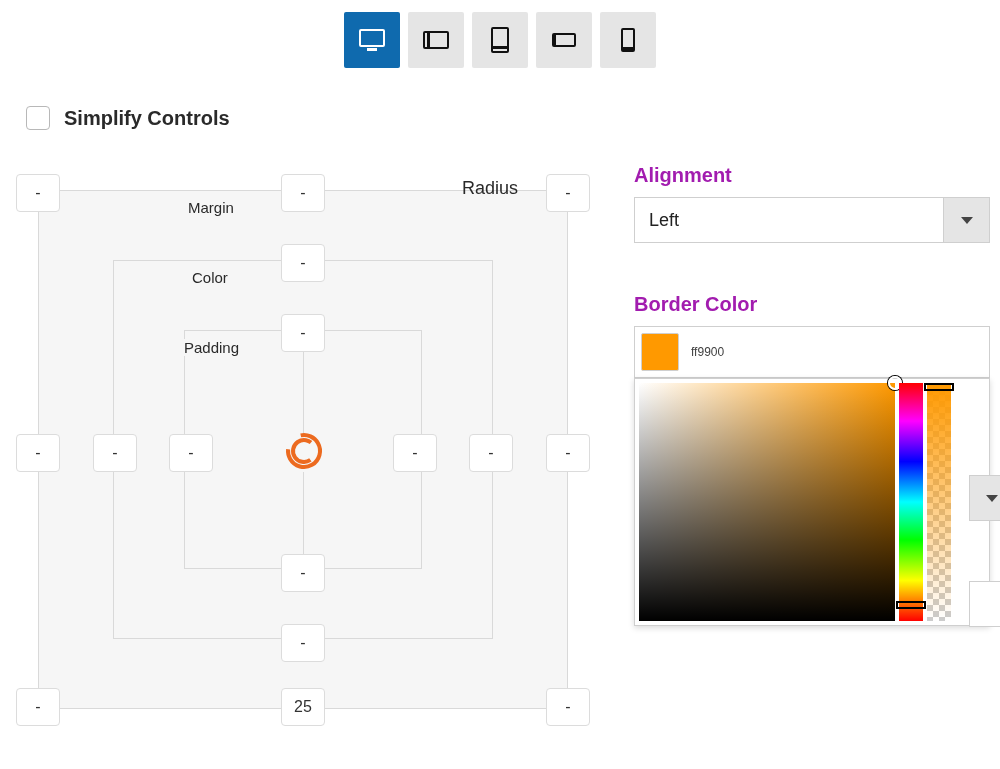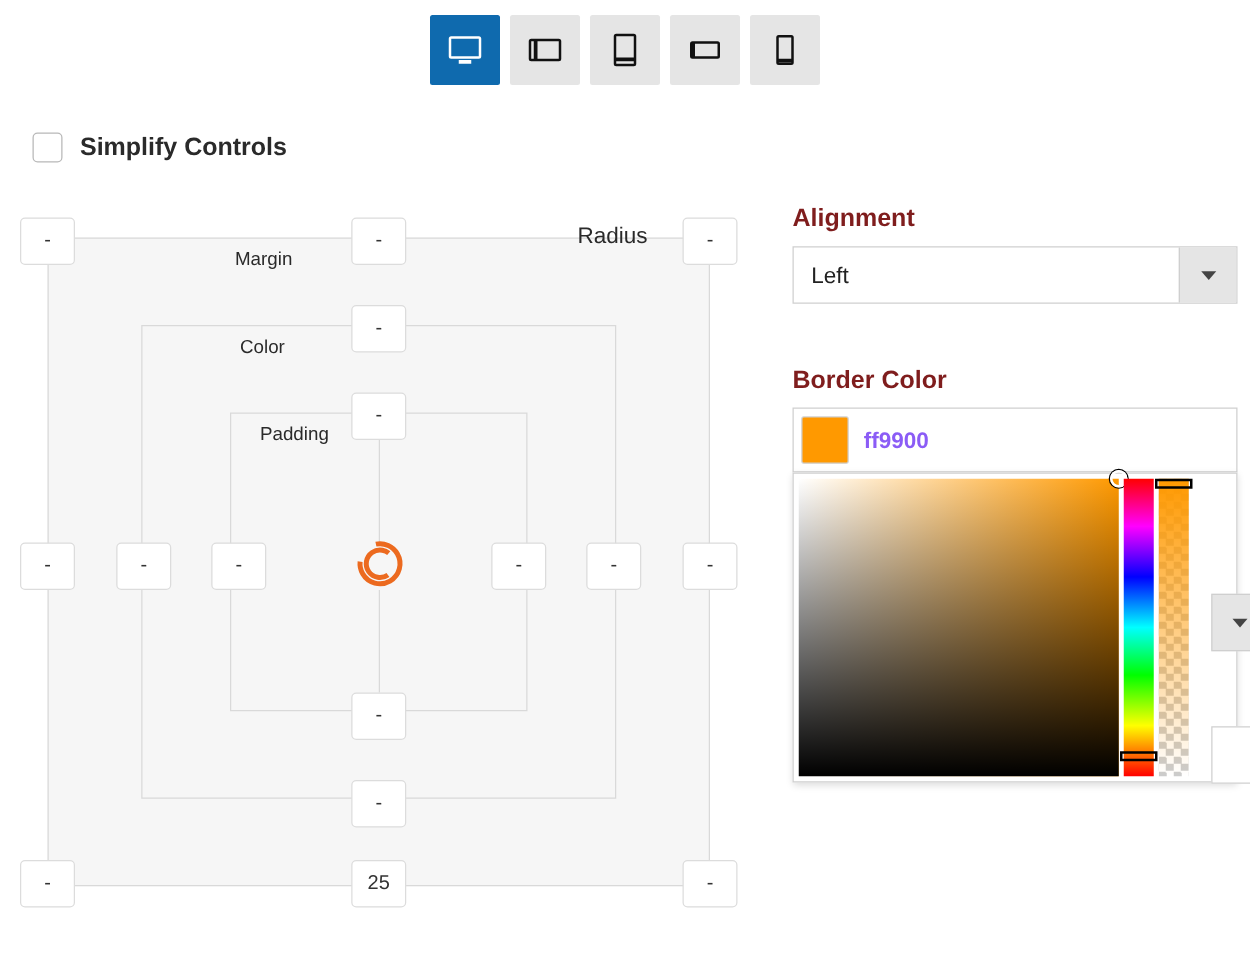--- a/index.html
+++ b/index.html
@@ -84,21 +84,21 @@
 
   .bm-label {
     position: absolute;
     font-size: 15px;
     color: #2a2a2a;
     background: #f6f6f6;
     padding: 0 4px;
   }
   .lbl-margin  { left: 176px; top: 35px; }
   .lbl-border  { left: 180px; top:105px; }
-  .lbl-padding { left: 196px; top:175px; }
+  .lbl-padding { left: 172px; top:175px; }
   .lbl-radius  {
     position: absolute;
     right: 82px;
     top: 14px;
     font-size: 18px;
     color: #2a2a2a;
   }
 
   .num {
     position: absolute;
@@ -143,21 +143,21 @@
   }
   .center-icon svg { width:46px; height:46px; }
 
   
   .stub { position:absolute; background:#d9d9d9; }
 
   
   .field-label {
     font-weight: 700;
     font-size: 20px;
-    color: #7f1d1d;
+    color: #a21caf;
     margin-bottom: 10px;
   }
   .select {
     display: flex;
     border: 1px solid #cfcfcf;
     height: 46px;
     align-items: stretch;
     background: #fff;
   }
   .select-value {
@@ -192,21 +192,21 @@
     height:52px;
     padding:6px;
     gap:12px;
     background:#fff;
   }
   .swatch {
     width: 38px; height: 38px;
     border: 1px solid #cfcfcf;
     border-radius:2px;
   }
-  .hex-value { font-size:18px; color:#8b5cf6;font-weight:bold; }
+  .hex-value { font-size:12px; color:#404040; }
 
   .picker {
     position: relative;
     margin-top: 0px;
     width: 356px;
     height: 248px;
     border:1px solid #cfcfcf;
     display:flex;
     padding:4px;
     gap:4px;

